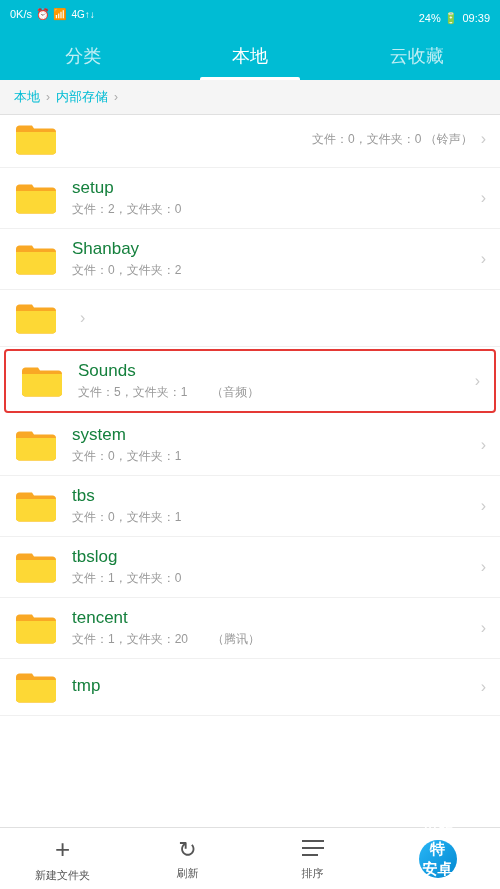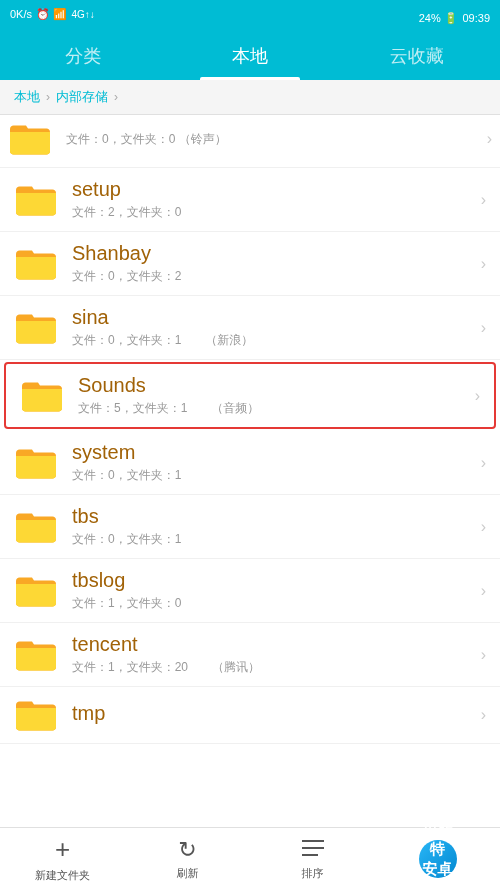--- a/index.html
+++ b/index.html
@@ -97,41 +97,42 @@
     }
     .folder-icon {
       width: 44px;
       height: 36px;
       flex-shrink: 0;
       margin-right: 14px;
     }
     .folder-icon svg { width: 44px; height: 36px; }
     .file-info { flex: 1; min-width: 0; }
     .file-name {
-      font-size: 20px;
-      color: #a16207;
+      font-size: 17px;
+      color: #15803d;
       font-weight: 500;
       margin-bottom: 3px;
     }
     .file-meta {
       font-size: 12px;
       color: #999;
     }
     .chevron {
       color: #ccc;
       font-size: 16px;
       margin-left: 8px;
     }
 
     
     .file-item-partial {
       display: flex;
       align-items: center;
-      padding: 6px 8px 10px;
+      padding: 6px 14px 10px;
       border-bottom: 1px solid #f0f0f0;
+      text-align: right;
     }
 
     
     .bottom-bar {
       position: absolute;
       bottom: 0;
       left: 0;
       width: 500px;
       height: 62px;
       background: #fff;
@@ -250,24 +251,20 @@
     <span class="chevron">›</span>
   </div>
 
   <div class="file-item">
     <div class="folder-icon">
       <svg viewBox="0 0 44 36" fill="none">
         <path d="M2 8 C2 6 3.5 4.5 5.5 4.5 L18 4.5 L20 7.5 L38.5 7.5 C40.5 7.5 42 9 42 11 L42 30 C42 32 40.5 33.5 38.5 33.5 L5.5 33.5 C3.5 33.5 2 32 2 30 Z" fill="#F9A825"></path>
         <path d="M2 11 L42 11 L42 30 C42 32 40.5 33.5 38.5 33.5 L5.5 33.5 C3.5 33.5 2 32 2 30 Z" fill="#FDD835"></path>
       </svg>
     </div>
-    <div class="file-info">
-      <div class="file-name">sina</div>
-      <div class="file-meta">文件：0，文件夹：1　　（新浪）</div>
-    </div>
     <span class="chevron">›</span>
   </div>
 
   <div class="file-item highlighted">
     <div class="folder-icon">
       <svg viewBox="0 0 44 36" fill="none">
         <path d="M2 8 C2 6 3.5 4.5 5.5 4.5 L18 4.5 L20 7.5 L38.5 7.5 C40.5 7.5 42 9 42 11 L42 30 C42 32 40.5 33.5 38.5 33.5 L5.5 33.5 C3.5 33.5 2 32 2 30 Z" fill="#F9A825"></path>
         <path d="M2 11 L42 11 L42 30 C42 32 40.5 33.5 38.5 33.5 L5.5 33.5 C3.5 33.5 2 32 2 30 Z" fill="#FDD835"></path>
       </svg>
     </div>

